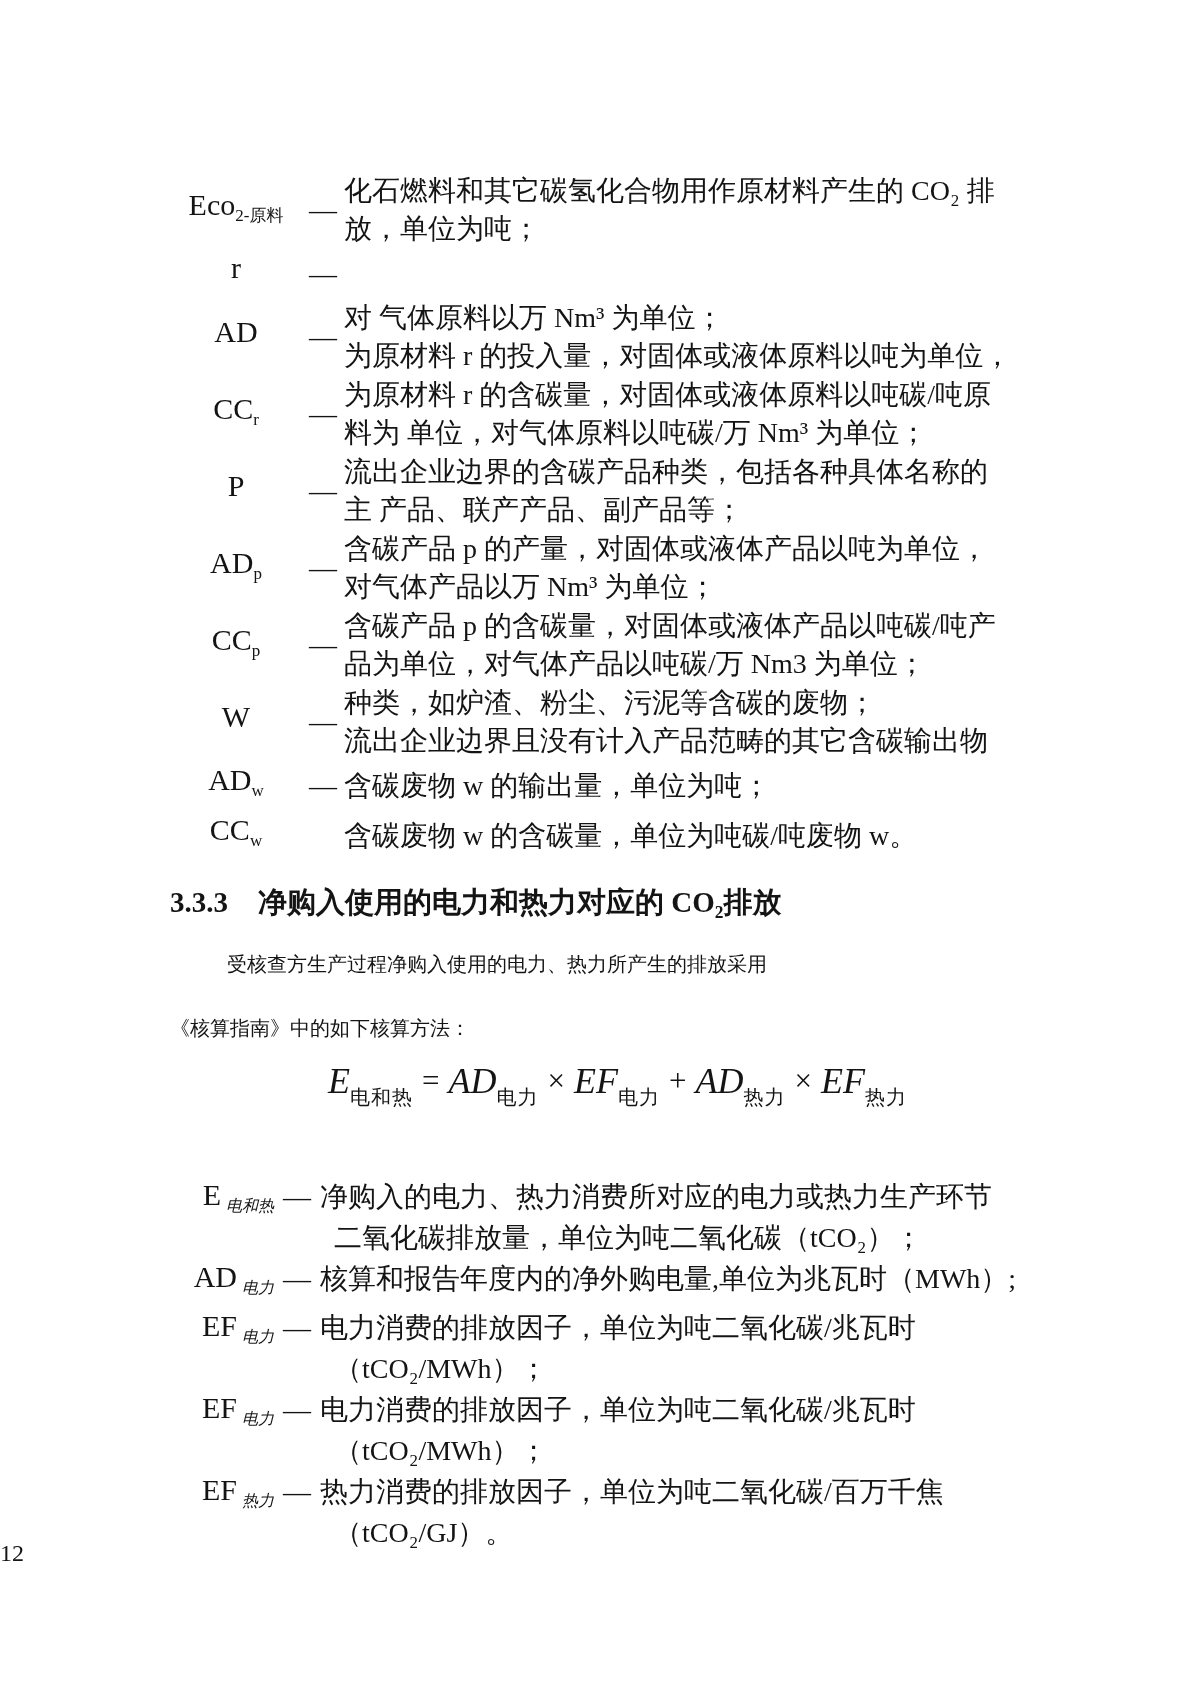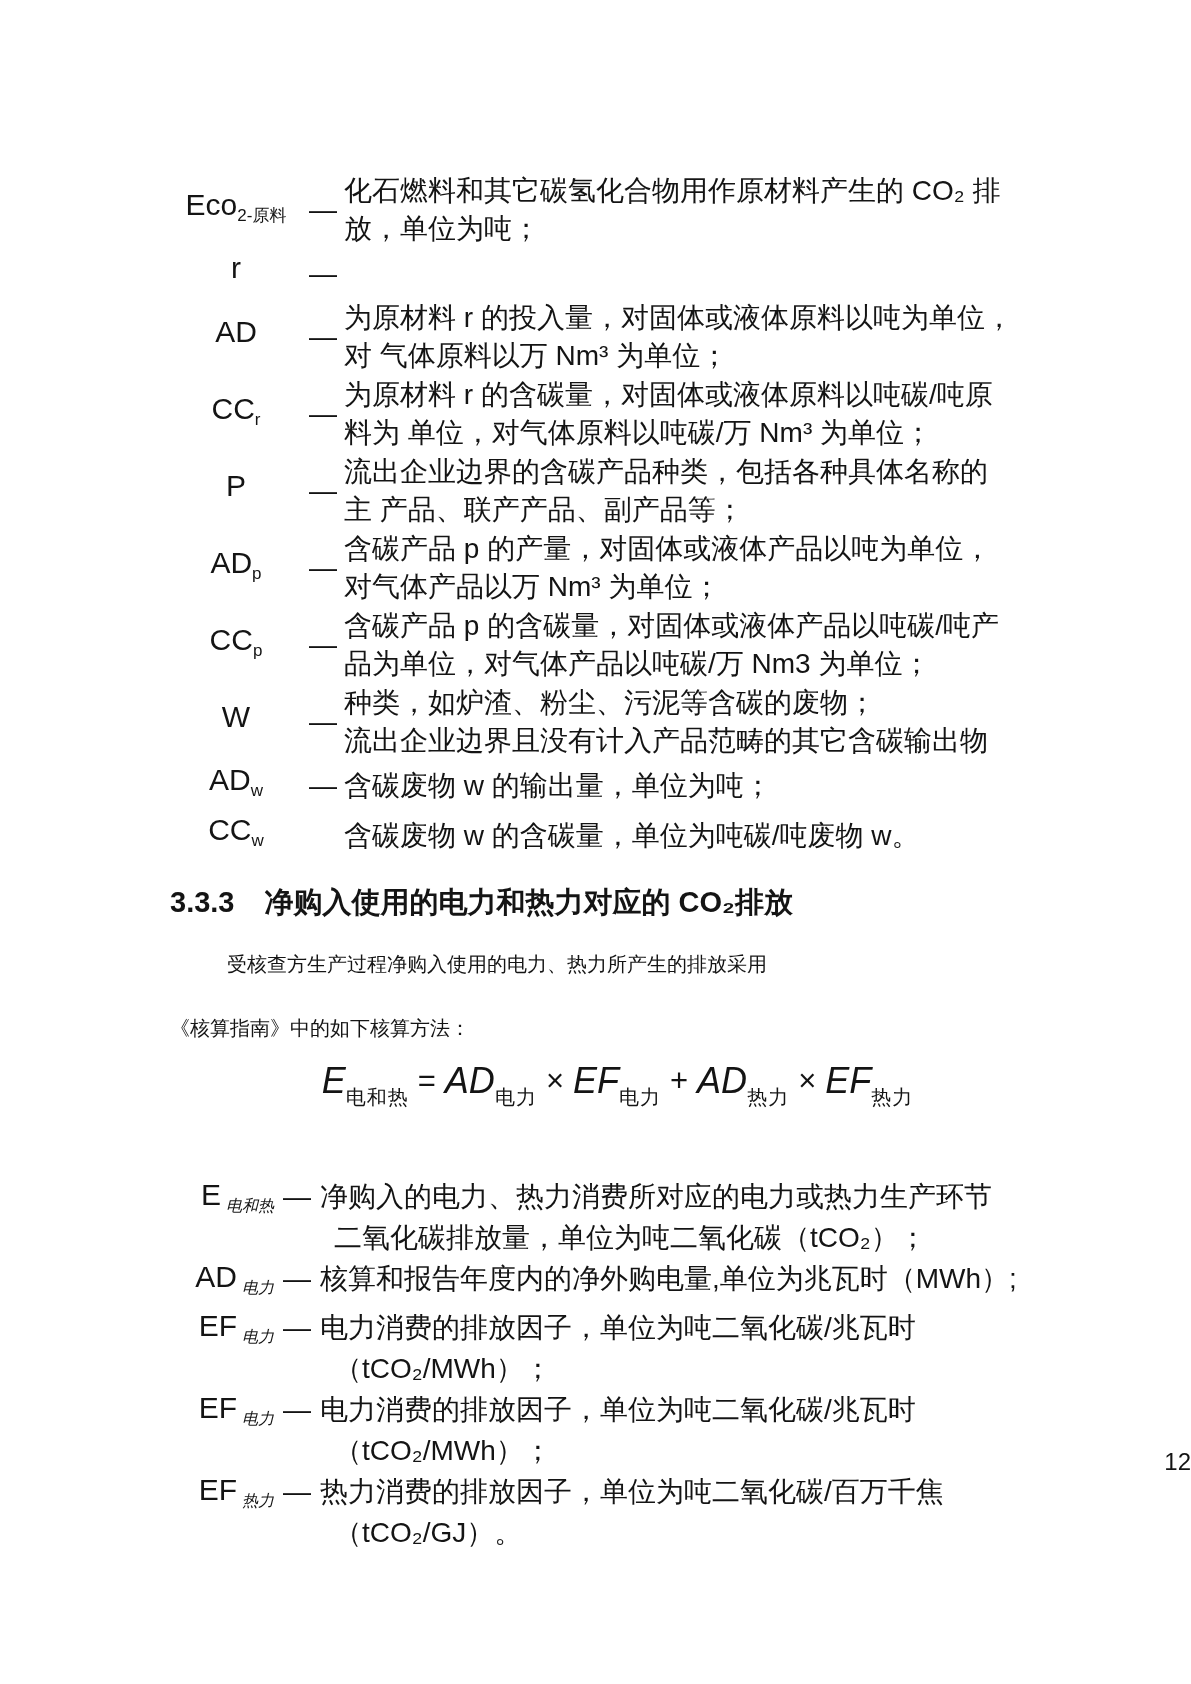--- a/index.html
+++ b/index.html
@@ -1,21 +1,21 @@
 <!DOCTYPE html>
 <html><head>
 <meta charset="utf-8">
 <style>
   html,body{margin:0;padding:0;background:#ffffff;}
   .page{
     position:relative;
     width:1191px;height:1684px;
     background:#ffffff;
     color:#141414;
-    font-family:Liberation Sans, sans-serif;
+    font-family:Liberation Serif, serif;
     overflow:hidden;
   }
   
   .deflist{position:absolute;}
   .list1{left:170px;top:172px;width:895px;}
   .list2{left:178px;top:1176px;width:885px;}
   .drow{display:flex;}
   .list1 .drow{align-items:center;margin-bottom:1px;}
   .list2 .drow{align-items:flex-start;}
   .term{font-size:30px;line-height:38px;white-space:nowrap;}
@@ -45,22 +45,22 @@
   
   .formula{
     position:absolute;left:170px;top:1060px;width:895px;
     text-align:center;white-space:nowrap;
   }
   .fvar{font-style:italic;font-size:36px;}
   .fsub{font-size:20px;vertical-align:-11px;letter-spacing:1px;}
   .fop{font-size:31px;margin:0 9px;vertical-align:2px;}
   
   .pagenum{
-    position:absolute;left:0;top:1448px;width:1191px;
-    text-align:right;font-size:24px;
+    position:absolute;left:0;top:1540px;width:1191px;
+    text-align:left;font-size:24px;
   }
 </style>
 </head>
 <body>
 
 <div class="page">
 
   <div class="deflist list1">
 
     <div class="drow">
@@ -74,22 +74,22 @@
 
     <div class="drow">
       <div class="term"><span>r</span><span class="tsub"></span></div>
       <div class="dash">—</div>
     </div>
 
     <div class="drow">
       <div class="term"><span>AD</span><span class="tsub"></span></div>
       <div class="dash">—</div>
       <div class="desc">
+        <div class="dline">对 气体原料以万 Nm³ 为单位；</div>
         <div class="dline">为原材料 r 的投入量，对固体或液体原料以吨为单位，</div>
-        <div class="dline">对 气体原料以万 Nm³ 为单位；</div>
       </div>
     </div>
 
     <div class="drow">
       <div class="term"><span>CC</span><span class="tsub">r</span></div>
       <div class="dash">—</div>
       <div class="desc">
         <div class="dline">为原材料 r 的含碳量，对固体或液体原料以吨碳/吨原</div>
         <div class="dline">料为 单位，对气体原料以吨碳/万 Nm³ 为单位；</div>
       </div>

